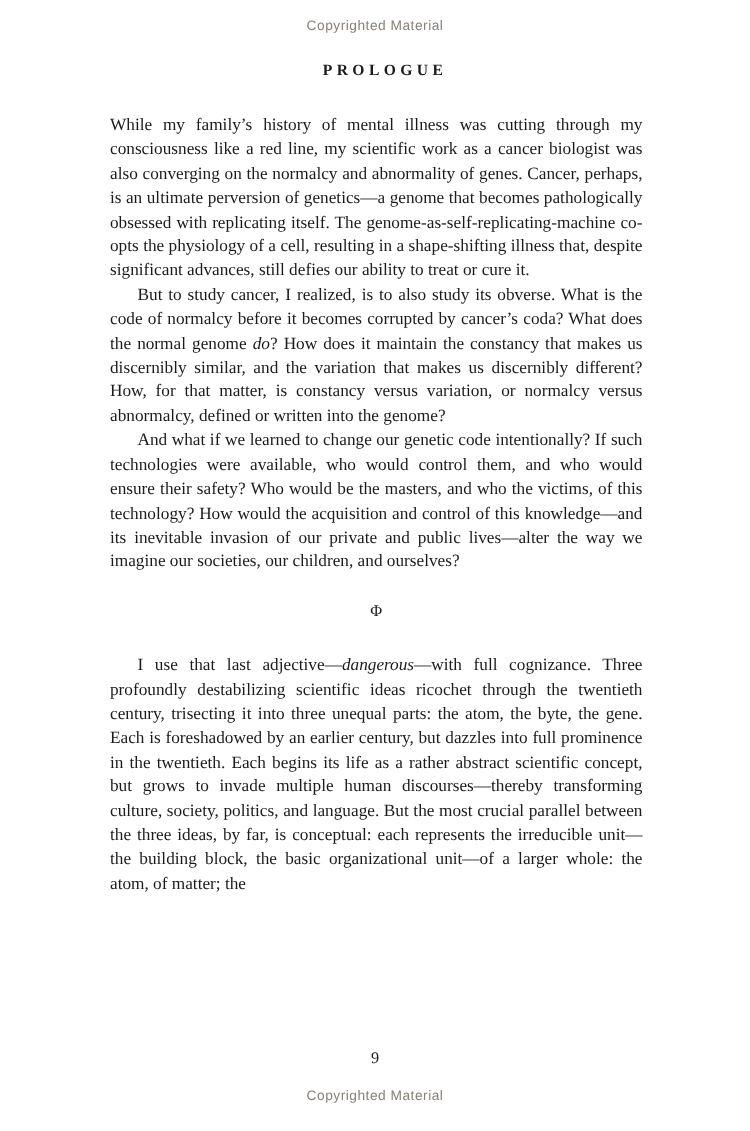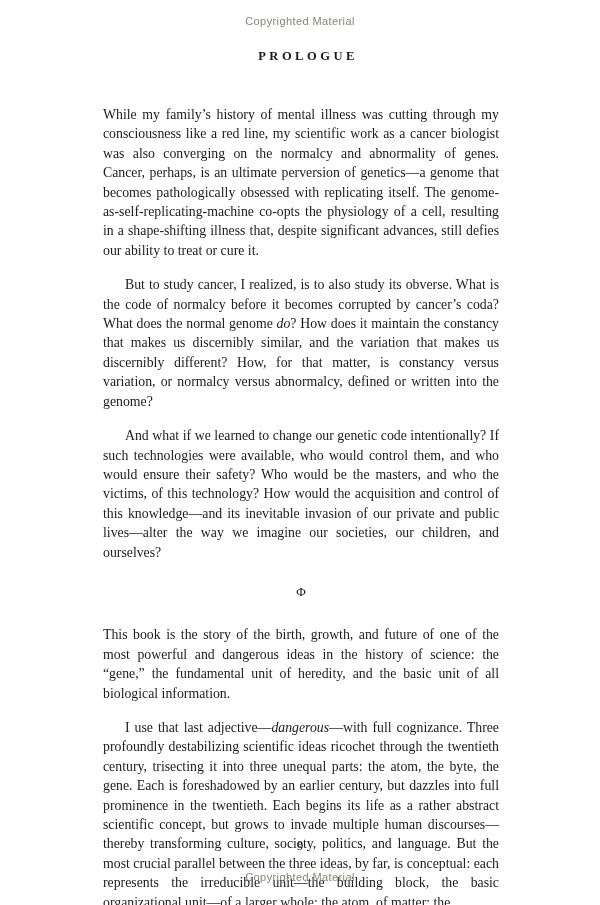--- a/index.html
+++ b/index.html
@@ -44,21 +44,21 @@
   .text-block {
     position: absolute;
     top: 90px;
     left: 88px;
     width: 426px;
     text-align: justify;
     font-size: 13.8px;
     line-height: 19.4px;
   }
   .para {
-    margin: 15px;
+    margin: 0;
     text-indent: 0;
   }
   .para.indent {
     text-indent: 22px;
   }
   .italic {
     font-style: italic;
   }
   .divider {
     text-align: center;
@@ -85,21 +85,20 @@
   <h1 class="heading">PROLOGUE</h1>
 
   <div class="text-block">
     <div id="section1">
         <p class="para"><span>While my family’s history of mental illness was cutting through my consciousness like a red line, my scientific work as a cancer biologist was also converging on the normalcy and abnormality of genes. Cancer, perhaps, is an ultimate perversion of genetics—a genome that becomes pathologically obsessed with replicating itself. The genome-as-self-replicating-machine co-opts the physiology of a cell, resulting in a shape-shifting illness that, despite significant advances, still defies our ability to treat or cure it.</span></p>
         <p class="para indent"><span>But to study cancer, I realized, is to also study its obverse. What is the code of normalcy before it becomes corrupted by cancer’s coda? What does the normal genome </span><span class="italic">do</span><span>? How does it maintain the constancy that makes us discernibly similar, and the variation that makes us discernibly different? How, for that matter, is constancy versus variation, or normalcy versus abnormalcy, defined or written into the genome?</span></p>
         <p class="para indent"><span>And what if we learned to change our genetic code intentionally? If such technologies were available, who would control them, and who would ensure their safety? Who would be the masters, and who the victims, of this technology? How would the acquisition and control of this knowledge—and its inevitable invasion of our private and public lives—alter the way we imagine our societies, our children, and ourselves?</span></p>
       </div>
     <div class="divider">Φ</div>
     <div id="section2">
-        <p class="para"><span>This book is the story of the birth, growth, and future of one of the most powerful and dangerous ideas in the history of science: the “gene,” the fundamental unit of heredity, and the basic unit of all biological information.</span></p>
         <p class="para indent"><span>I use that last adjective—</span><span class="italic">dangerous</span><span>—with full cognizance. Three profoundly destabilizing scientific ideas ricochet through the twentieth century, trisecting it into three unequal parts: the atom, the byte, the gene. Each is foreshadowed by an earlier century, but dazzles into full prominence in the twentieth. Each begins its life as a rather abstract scientific concept, but grows to invade multiple human discourses—thereby transforming culture, society, politics, and language. But the most crucial parallel between the three ideas, by far, is conceptual: each represents the irreducible unit—the building block, the basic organizational unit—of a larger whole: the atom, of matter; the</span></p>
       </div>
   </div>
 
   <div class="page-number">9</div>
 
   <div class="copyright bottom">Copyrighted Material</div>
 
 </div>
 

